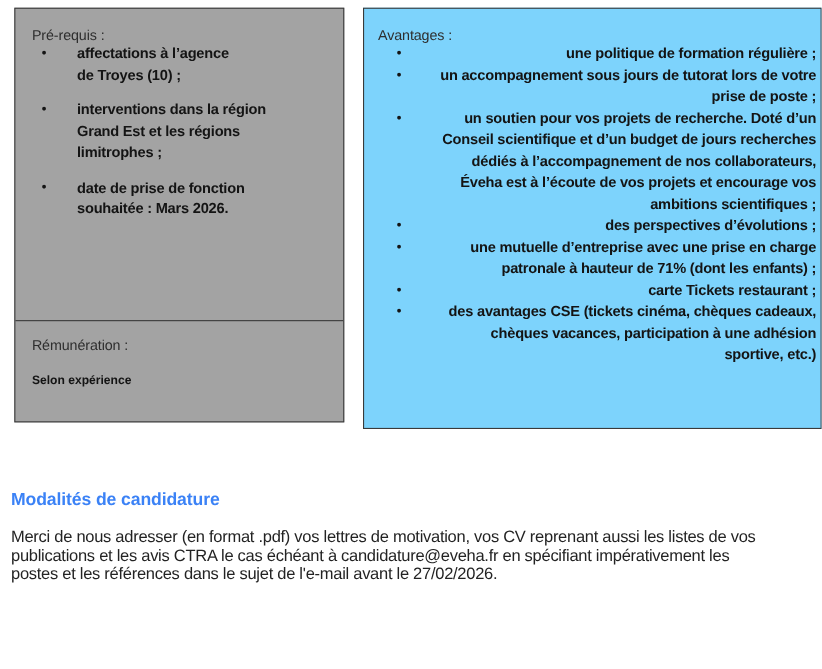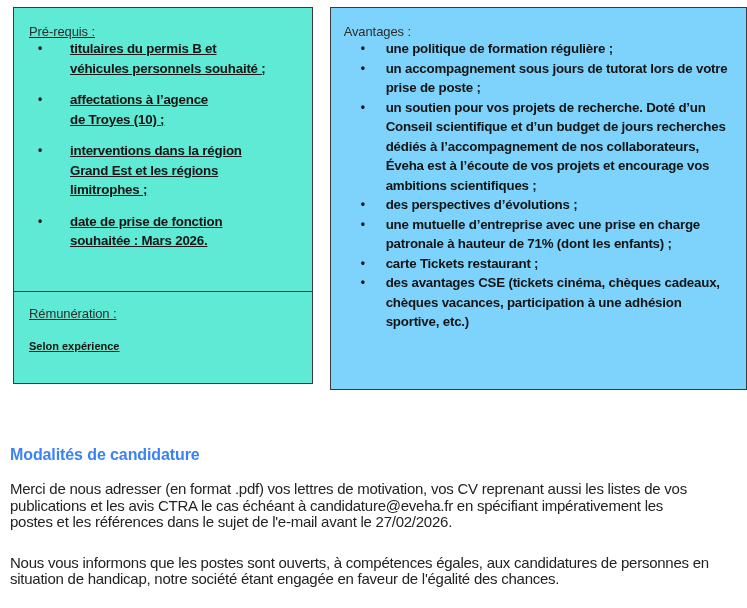--- a/index.html
+++ b/index.html
@@ -5,21 +5,21 @@
   html,body { margin:0; padding:0; }
   body {
     width:747px; height:608px; background:#ffffff;
     font-family:"Liberation Sans", sans-serif;
     color:#1b1b1b; overflow:hidden;
   }
   .top-section { display:flex; align-items:flex-start; padding:7px 0 0 13px; }
 
   .left-col {
     width:318px; box-sizing:border-box; height:377px;
-    border:1.5px solid #3a3a3a; background:#5eead4;text-decoration:underline;
+    border:1.5px solid #3a3a3a; background:#a3a3a3;
   }
   .cell-prerequis {
     height:284px; box-sizing:border-box;
     border-bottom:1.5px solid #3a3a3a; padding-top:16px;
   }
   .cell-remu { padding:14px 15px 0 15px; }
 
   .right-box {
     width:443px; box-sizing:border-box; height:383px;
     margin-left:17px; border:1.5px solid #3a3a3a;
@@ -37,21 +37,21 @@
     position:relative; font-weight:bold; font-size:13.3px;
     line-height:19.5px; letter-spacing:-0.2px;
     white-space:pre-line; color:#141414;
   }
   ul.blist li::before {
     content:"\2022"; position:absolute; font-size:12px;
   }
   .left-list { margin-top:24px; }
   .left-list li { padding-left:56px; padding-right:2px; margin-bottom:12px; }
   .left-list li::before { left:24px; }
-  .right-list { margin-top:22px; }
+  .right-list { margin-top:22px;text-align:right; }
   .right-list li { padding-left:55px; padding-right:4px; margin-bottom:0; }
   .right-list li::before { left:30px; }
 
   .remu-value { margin-top:19px; font-size:11px; font-weight:bold; color:#141414; }
 
   .section-title {
     margin:56px 10px 0 10px; font-size:16px; font-weight:bold;
     color:#3b82f6; letter-spacing:-0.1px;
   }
   .body-paragraph {
@@ -65,22 +65,20 @@
 <body>
 
 <div class="page">
 
   <div class="top-section">
 
     <div class="left-col">
       <div class="cell-prerequis">
         <div class="box-label">Pré-requis :</div>
         <ul class="blist left-list">
-          <li>titulaires du permis B et
-véhicules personnels souhaité ;</li>
           <li>affectations à l’agence
 de Troyes (10) ;</li>
           <li>interventions dans la région
 Grand Est et les régions
 limitrophes ;</li>
           <li>date de prise de fonction
 souhaitée : Mars 2026.</li>
         </ul>
       </div>
       <div class="cell-remu">
@@ -111,16 +109,14 @@
     </div>
 
   </div>
 
   <h2 class="section-title">Modalités de candidature</h2>
 
   <p class="body-paragraph">Merci de nous adresser (en format .pdf) vos lettres de motivation, vos CV reprenant aussi les listes de vos
 publications et les avis CTRA le cas échéant à candidature@eveha.fr en spécifiant impérativement les
 postes et les références dans le sujet de l'e-mail avant le 27/02/2026.</p>
 
-  <p class="body-paragraph">Nous vous informons que les postes sont ouverts, à compétences égales, aux candidatures de personnes en
-situation de handicap, notre société étant engagée en faveur de l'égalité des chances.</p>
 
 </div>
 
 </body></html>

